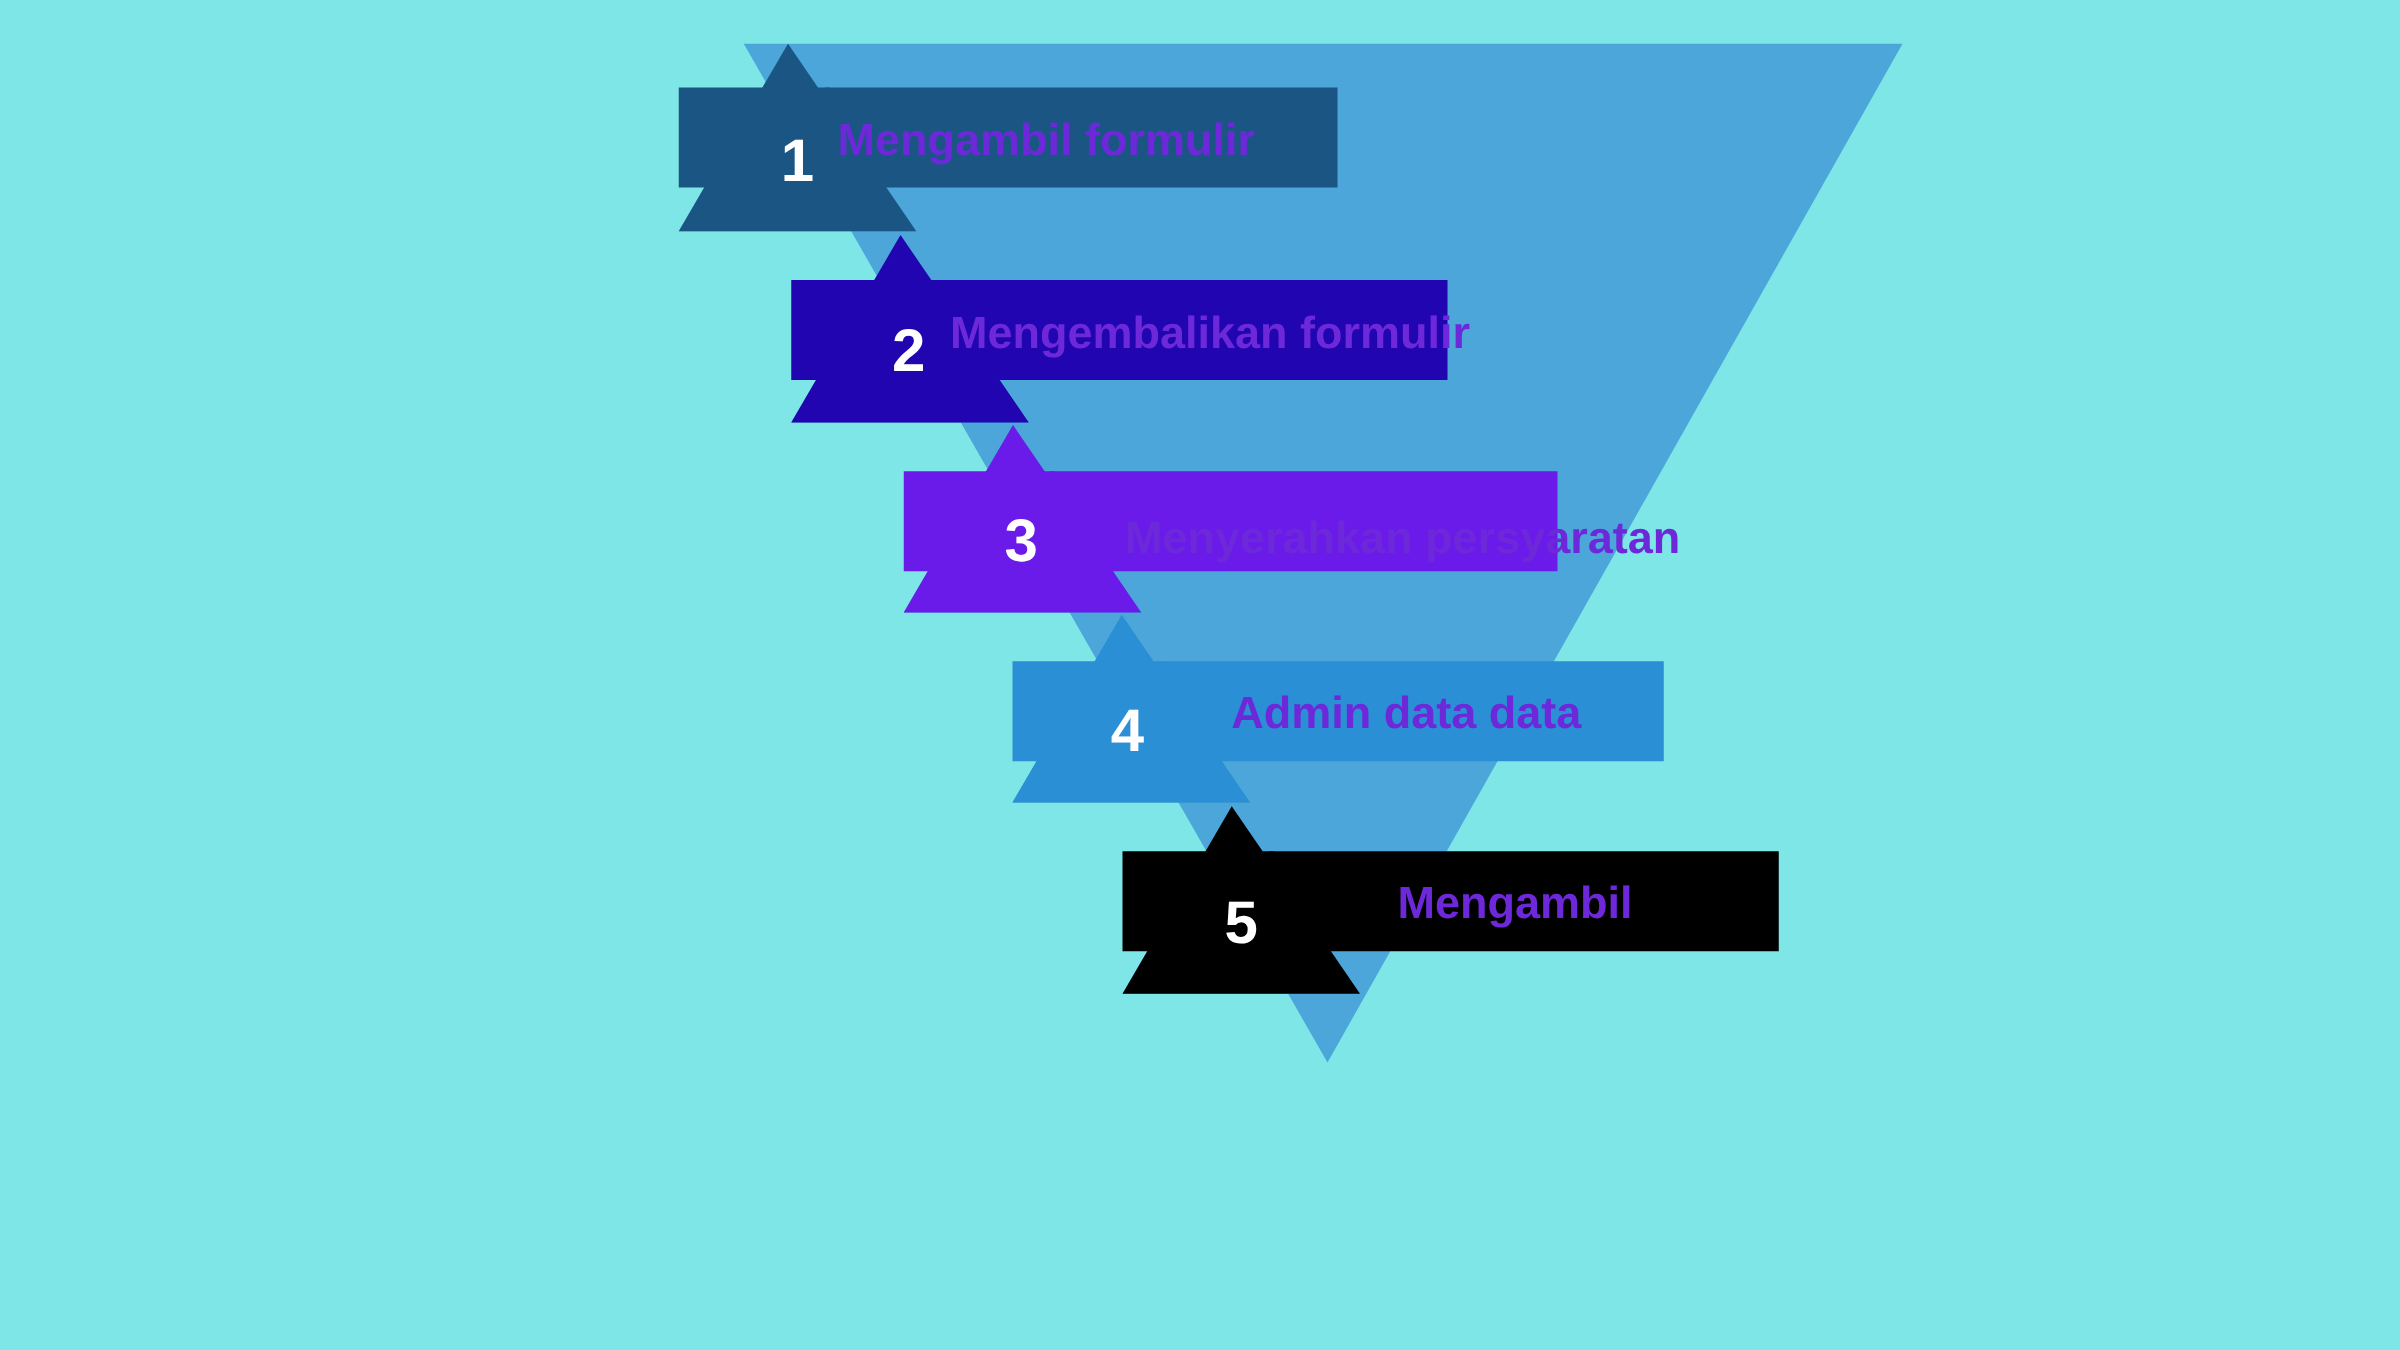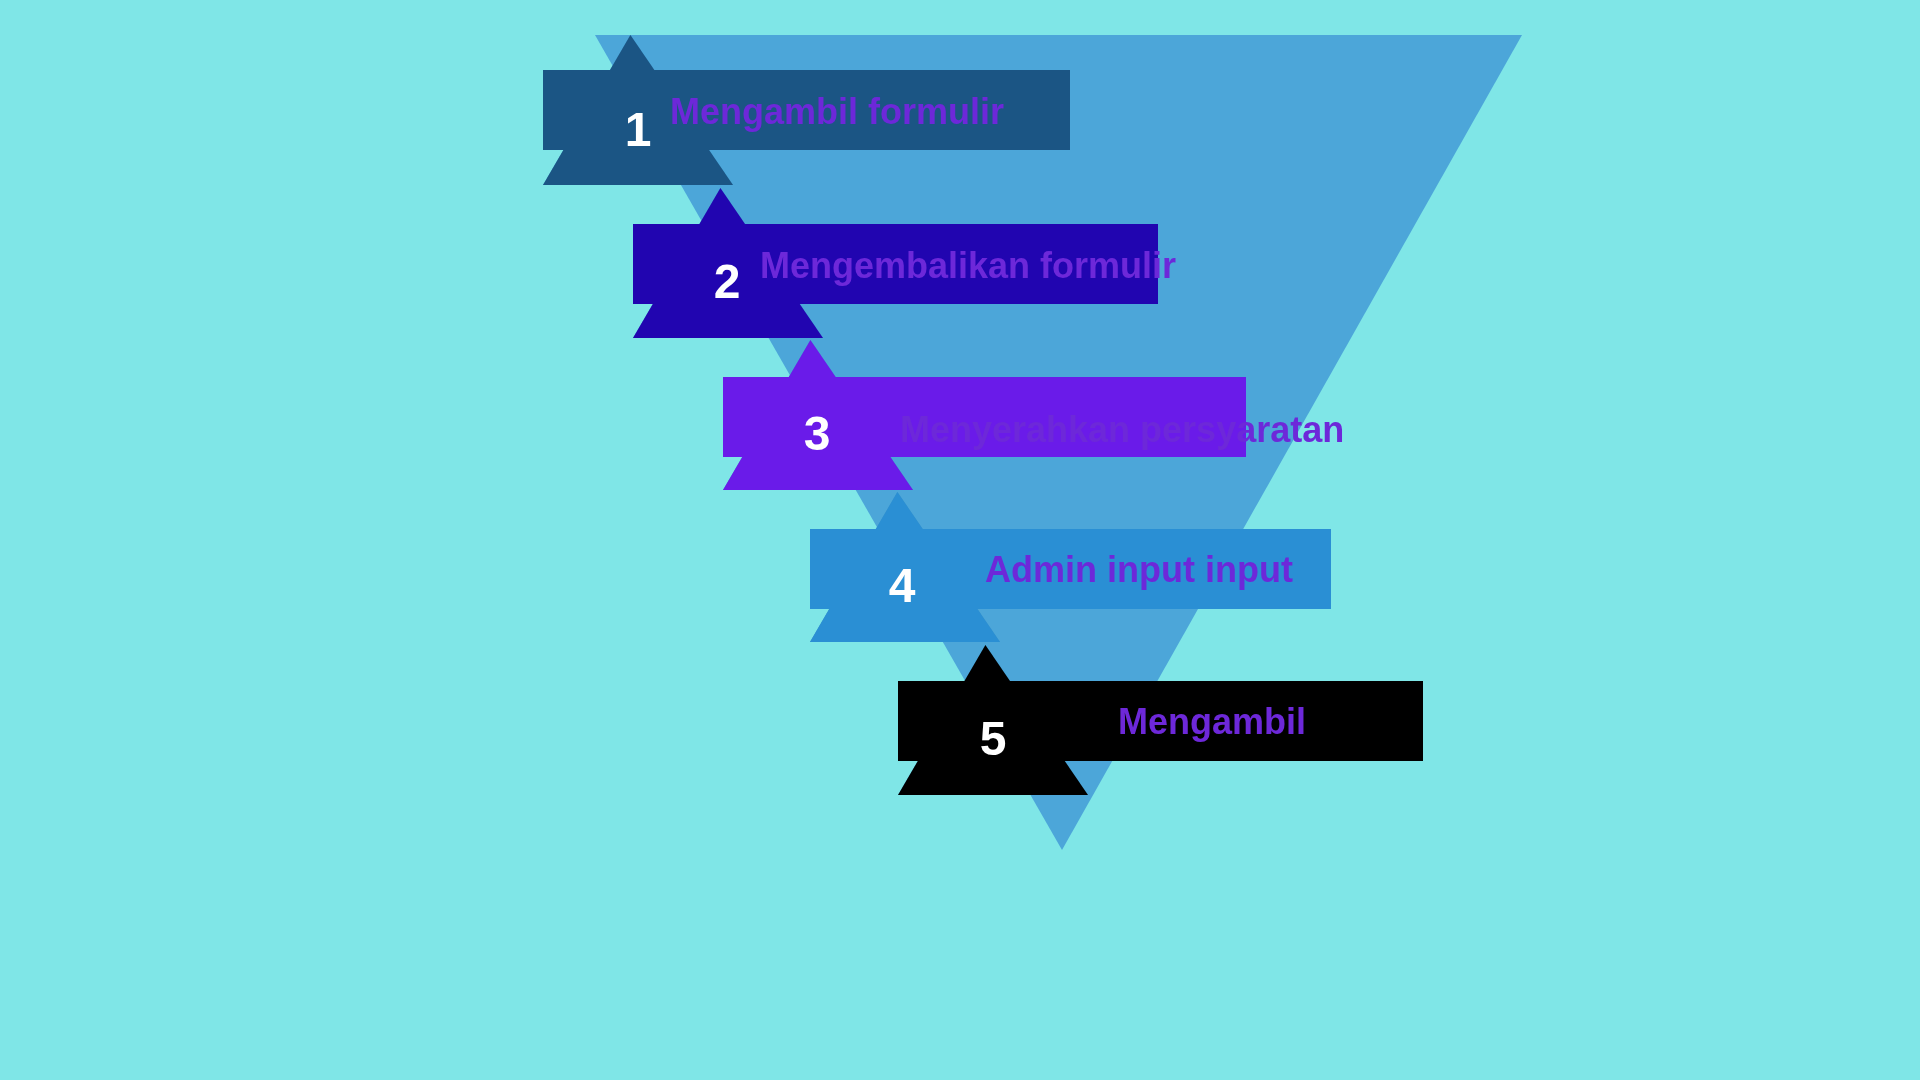--- a/index.html
+++ b/index.html
@@ -118,18 +118,18 @@
 
 
   <div id="step-overlay">
       <div class="step-num" style="left: 608px; top: 106px;">1</div>
       <div class="step-label" style="left: 670px; top: 94px;">Mengambil formulir</div>
       <div class="step-num" style="left: 697px; top: 258px;">2</div>
       <div class="step-label" style="left: 760px; top: 248px;">Mengembalikan formulir</div>
       <div class="step-num" style="left: 787px; top: 410px;">3</div>
       <div class="step-label" style="left: 860px; top: 412px; margin-left: 40px;">Menyerahkan persyaratan</div>
       <div class="step-num" style="left: 872px; top: 562px;">4</div>
-      <div class="step-label" style="left: 985px; top: 552px;">Admin input input</div>
+      <div class="step-label" style="left: 985px; top: 552px;">Admin data data</div>
       <div class="step-num" style="left: 963px; top: 715px;">5</div>
       <div class="step-label" style="left: 1118px; top: 704px;">Mengambil</div>
     </div>
 
 </div>
 
 </body></html>

